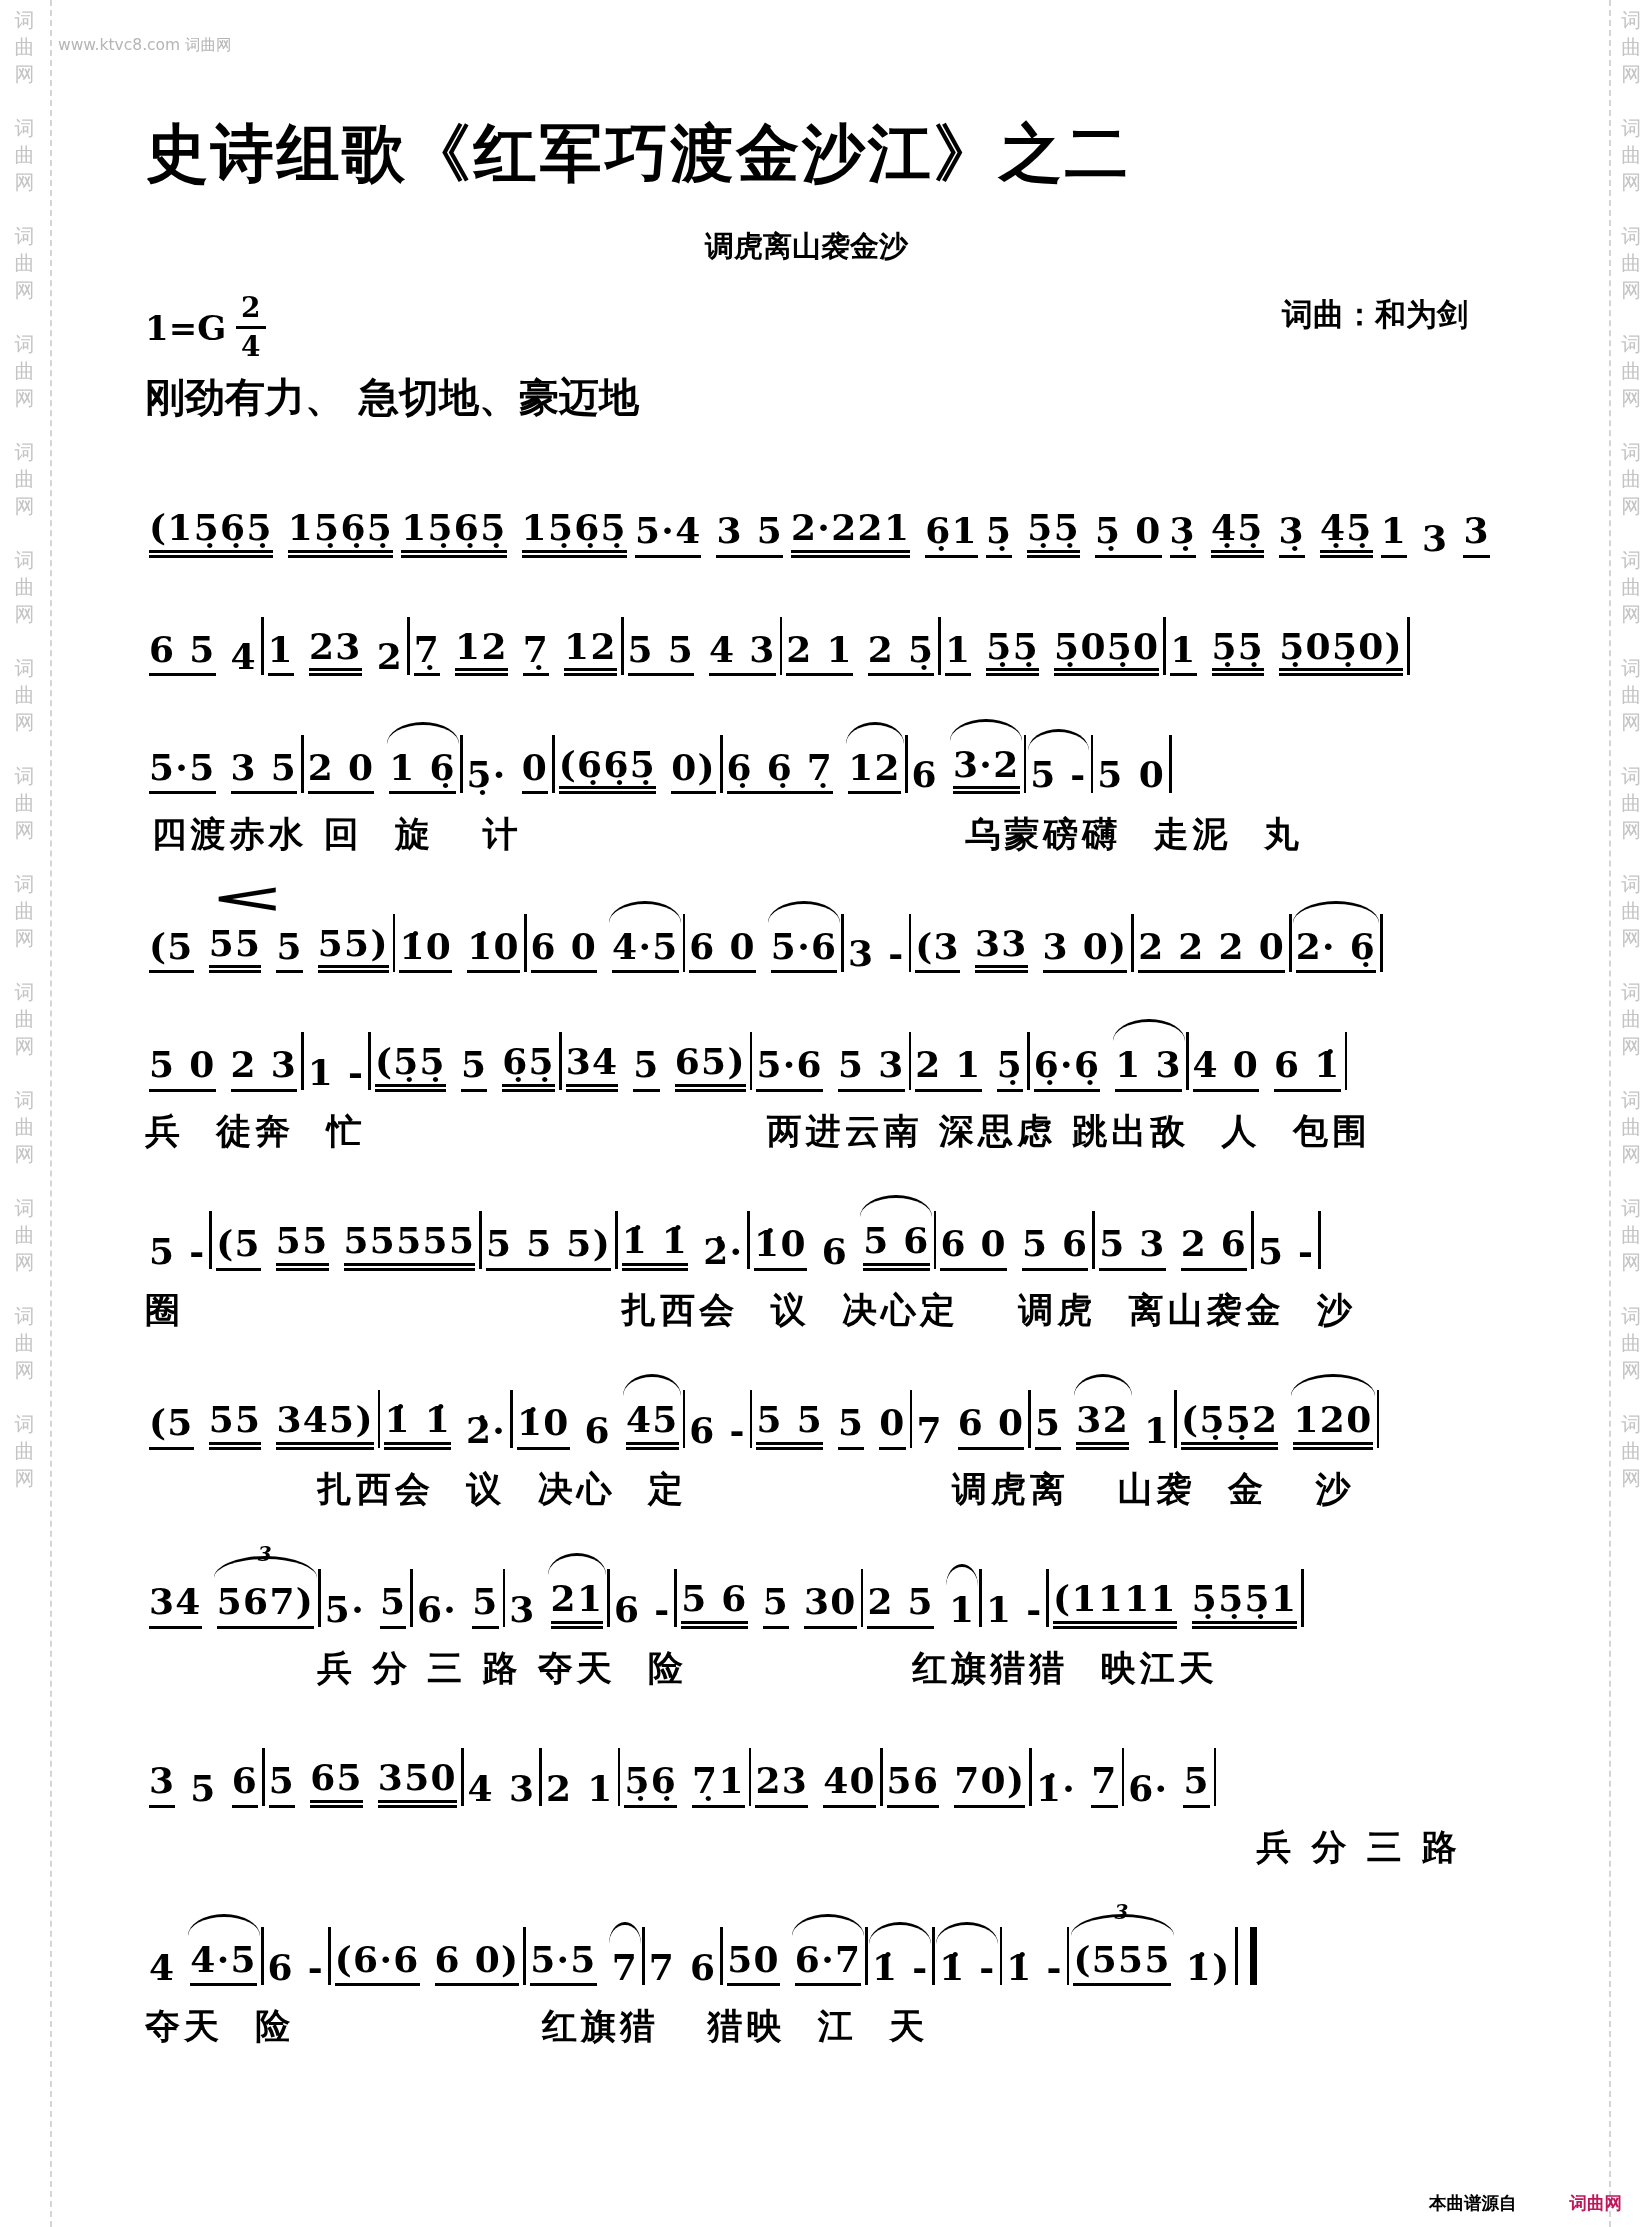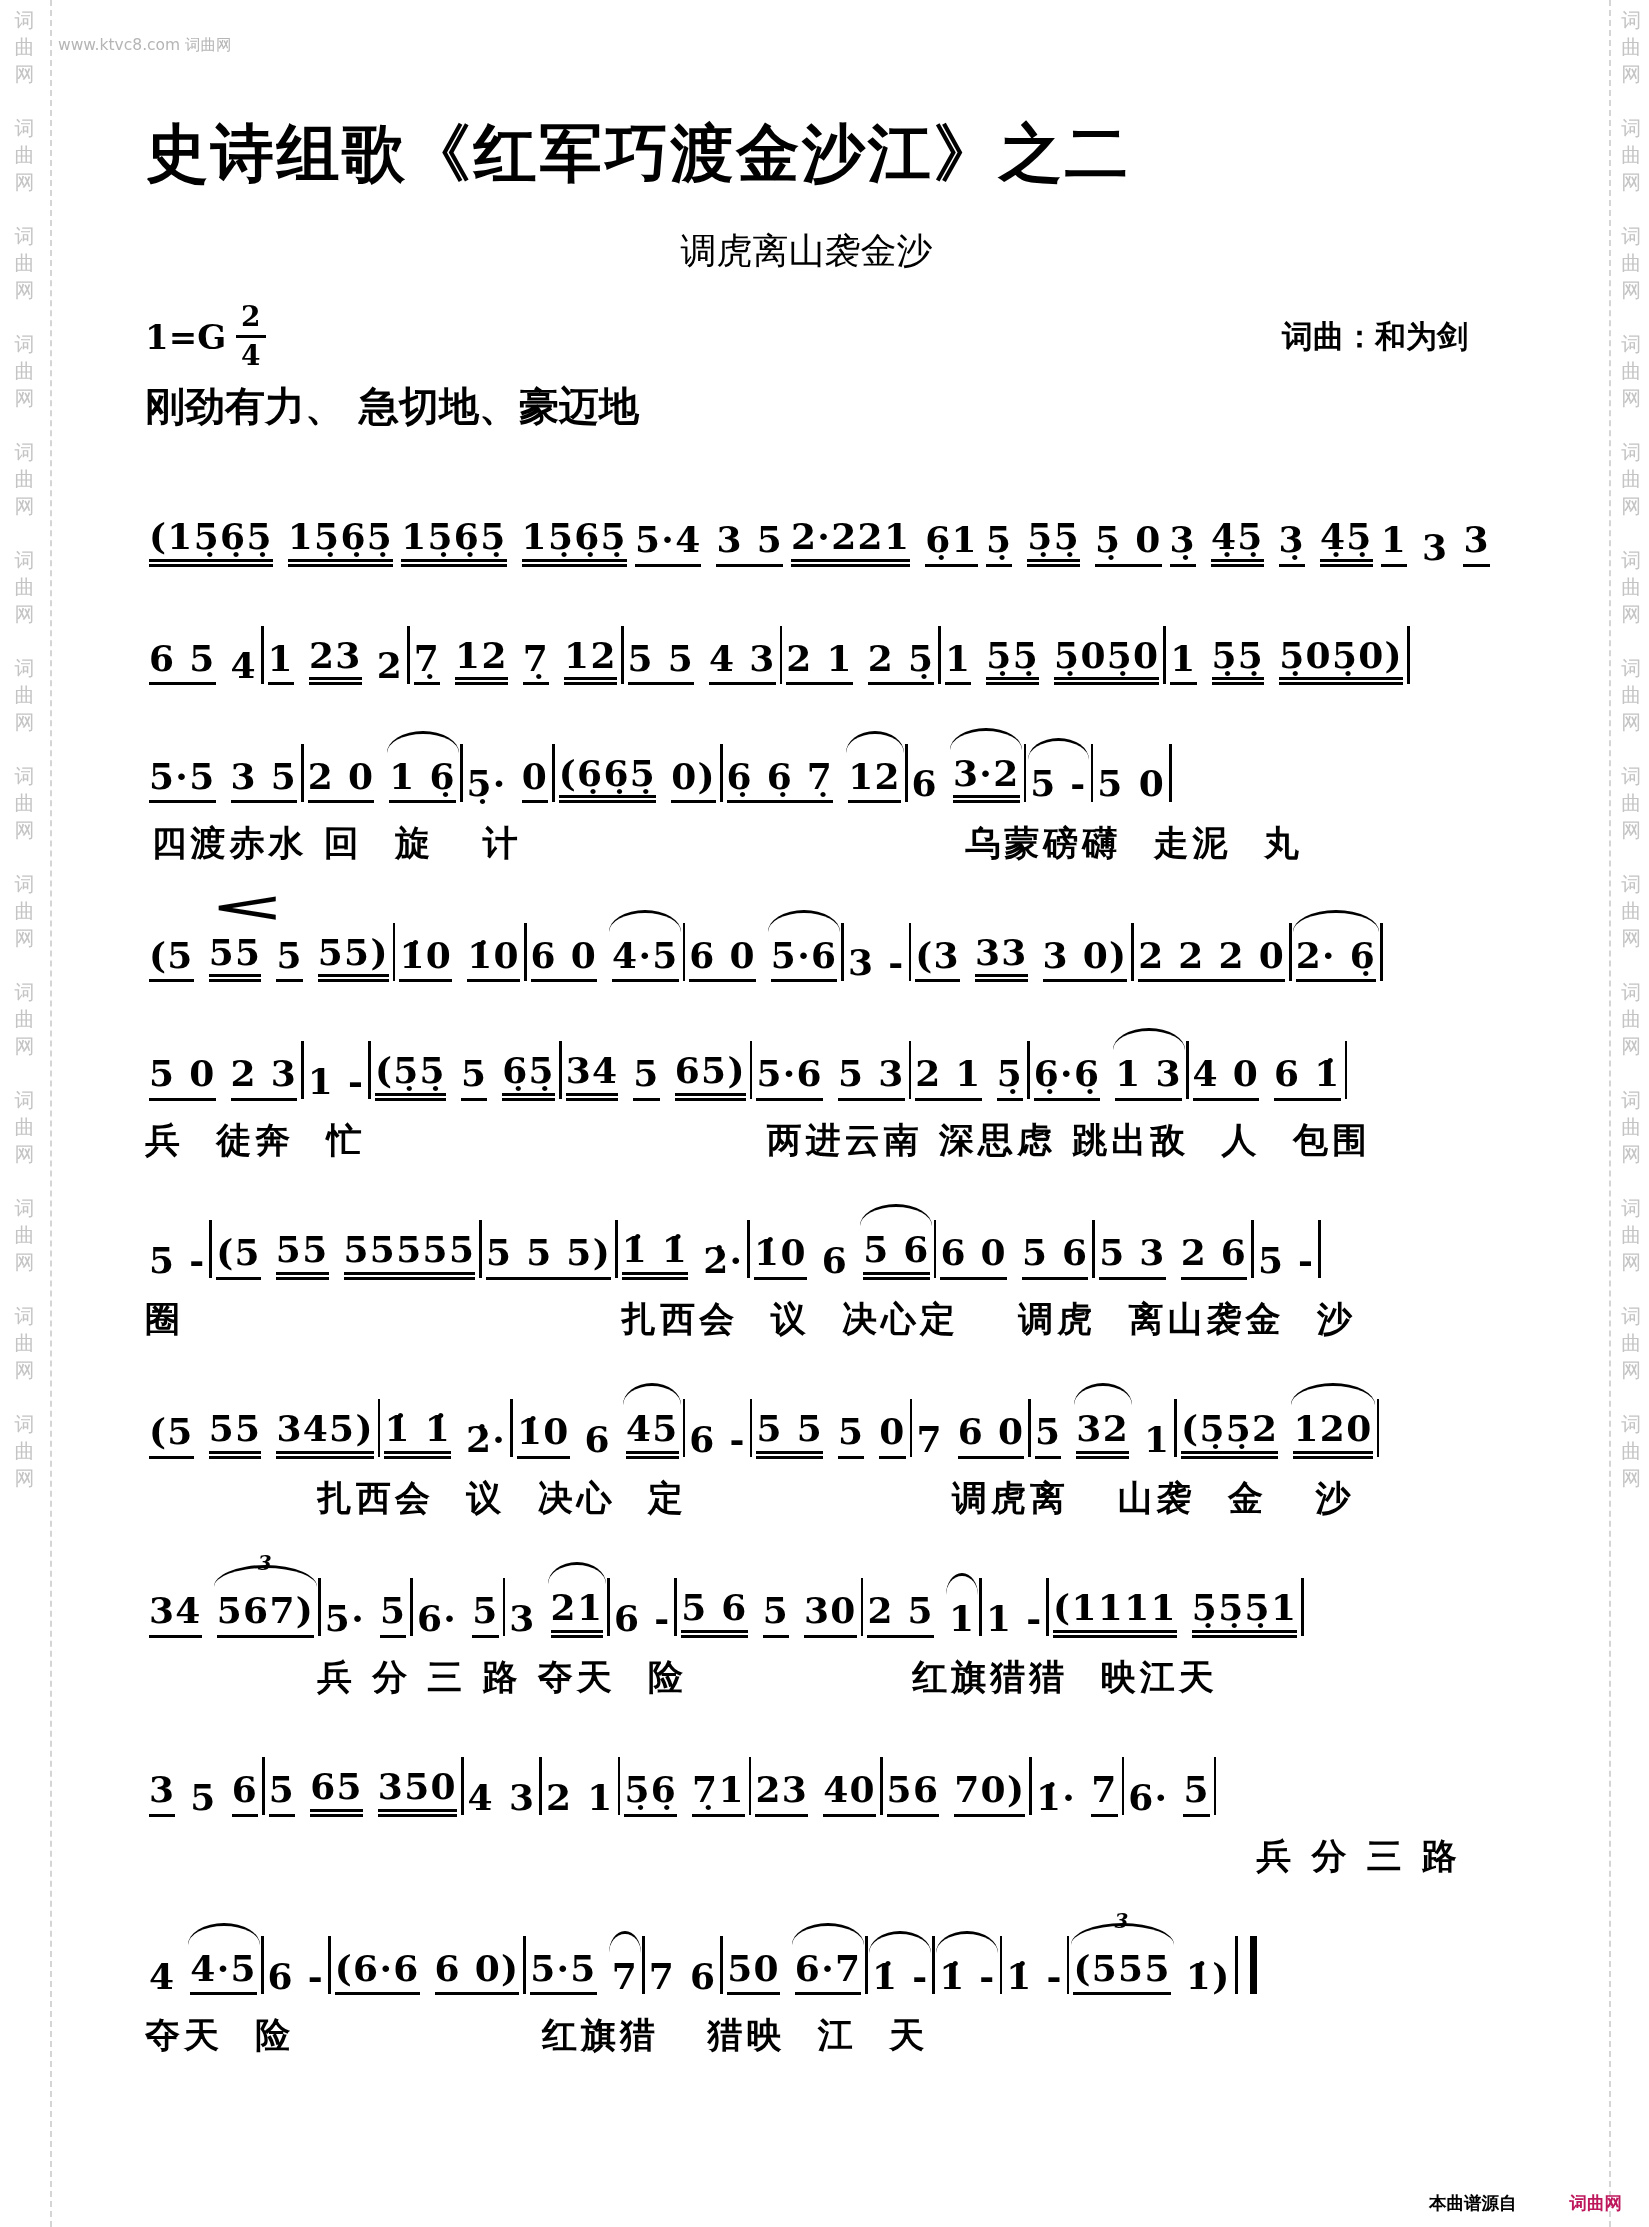--- a/index.html
+++ b/index.html
@@ -14,22 +14,22 @@
   .wm-right{right:2.7px;}
   .wm-rule{position:absolute;top:0;bottom:0;width:0;border-left:2px dashed #d5d5d5;}
   .wm-rule-left{left:50px;}
   .wm-rule-right{right:38px;}
   .wm-url{position:absolute;left:58px;top:35px;color:#b5b5b5;
           font-family:"DejaVu Sans","Liberation Sans",sans-serif;font-size:15.5px;}
 
   
   .content{position:absolute;left:145px;width:1323px;top:111px;}
   .title{font-size:63px;font-weight:bold;letter-spacing:2.7px;margin:0;}
-  .subtitle{text-align:center;font-size:36px;font-weight:normal;margin:30px 0 0 0;}
-  .meta-row{display:flex;justify-content:space-between;align-items:center;margin-top:27px;}
+  .subtitle{text-align:center;font-size:29px;font-weight:bold;margin:30px 0 0 0;}
+  .meta-row{display:flex;justify-content:space-between;align-items:flex-start;margin-top:27px;}
   .keysig{font-size:34px;font-weight:bold;display:flex;align-items:center;gap:9.4px;}
   .ts{display:inline-flex;flex-direction:column;align-items:center;line-height:1;font-size:28px;}
   .ts-top{border-bottom:3.4px solid #000;padding:0 5.4px 4px 5.4px;}
   .ts-bot{padding-top:4px;}
   .credit{font-size:31px;font-weight:bold;}
   .tempo{font-size:40px;font-weight:bold;margin-top:9.4px;
          font-family:"DejaVu Sans","Liberation Sans",sans-serif;}
 
   
   .score{margin-top:34px;}

